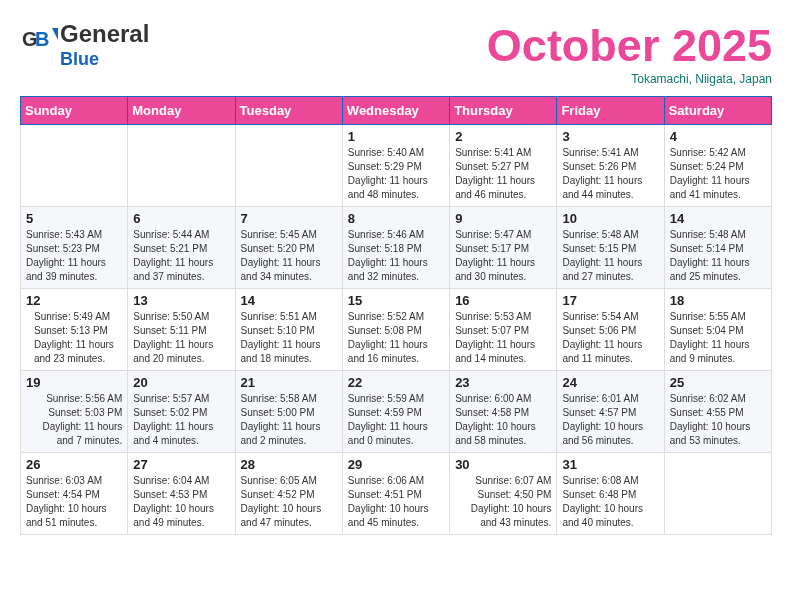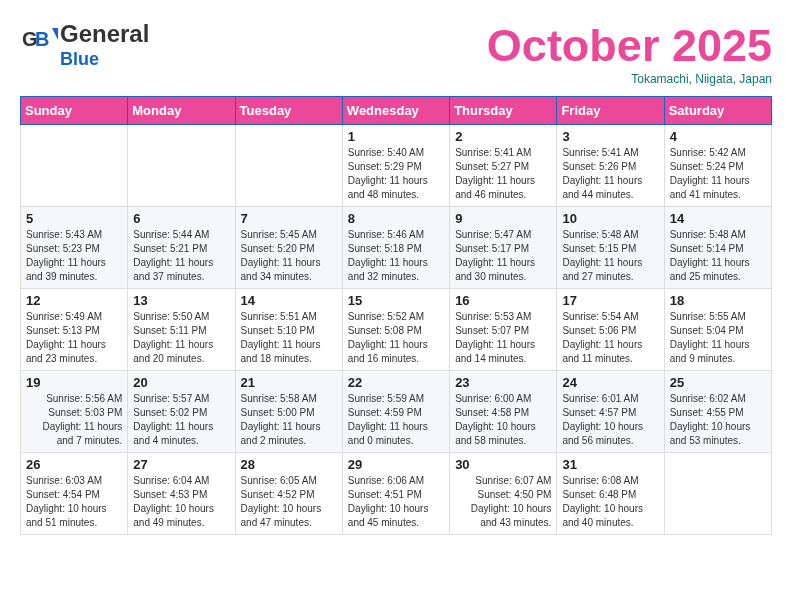--- a/index.html
+++ b/index.html
@@ -192,21 +192,21 @@
           <div class="day-number">14</div>
           <div class="day-info" style="white-space: pre-line;">Sunrise: 5:48 AM
 Sunset: 5:14 PM
 Daylight: 11 hours
 and 25 minutes.</div>
         </td>
       </tr>
       <tr>
         <td>
           <div class="day-number">12</div>
-          <div class="day-info" style="white-space: pre-line;">Sunrise: 5:49 AM
+          <div class="day-info" style="white-space: pre-line; margin-left: 8px;">Sunrise: 5:49 AM
 Sunset: 5:13 PM
 Daylight: 11 hours
 and 23 minutes.</div>
         </td>
         <td>
           <div class="day-number">13</div>
           <div class="day-info" style="white-space: pre-line;">Sunrise: 5:50 AM
 Sunset: 5:11 PM
 Daylight: 11 hours
 and 20 minutes.</div>

